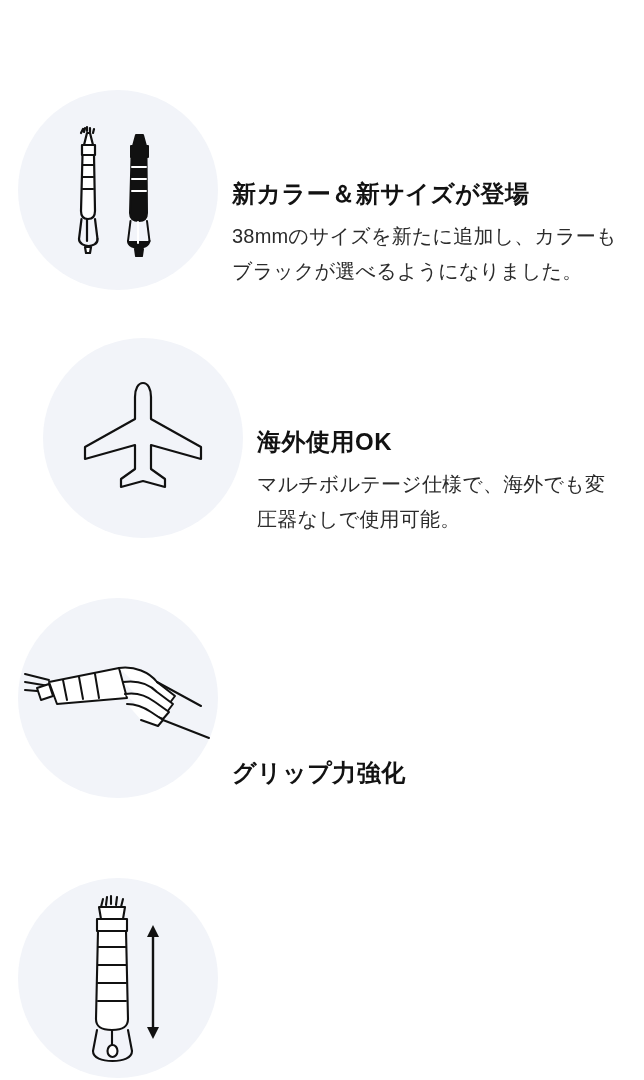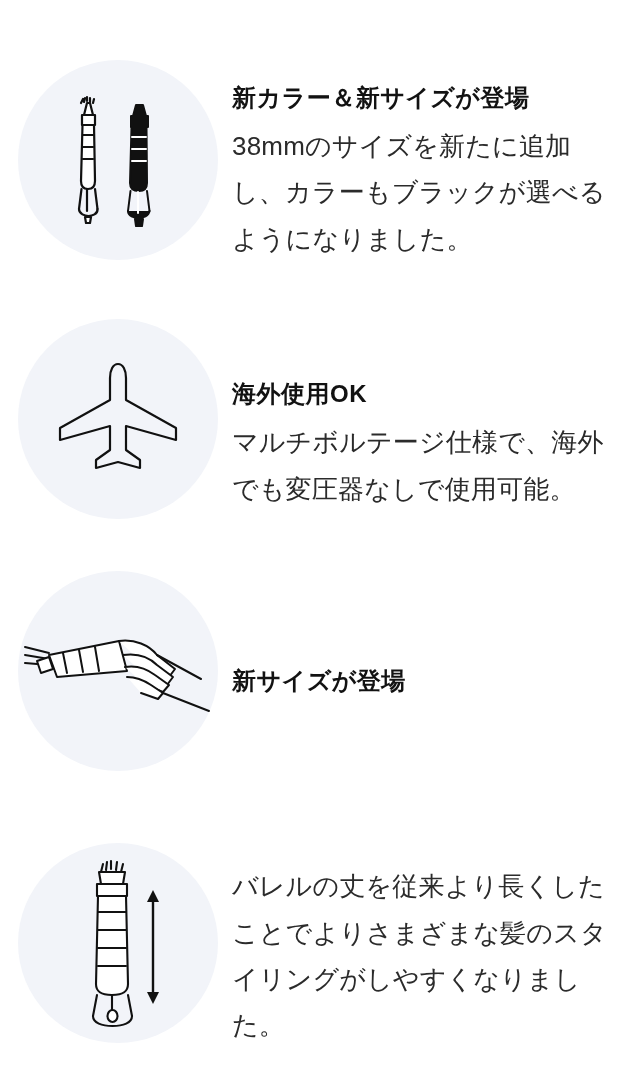--- a/index.html
+++ b/index.html
@@ -15,26 +15,26 @@
     overflow: hidden;
   }
   .feature-list {
     display: flex;
     flex-direction: column;
     padding: 18px 0 0 0;
   }
   .feature-row {
     display: flex;
     flex-direction: row;
-    align-items: center;
+    align-items: flex-end;
     padding: 0 24px 0 18px;
     box-sizing: border-box;
   }
   .row-1 { height: 272px; }
-  .row-2 { height: 248px; }
+  .row-2 { height: 248px; margin-left: 25px; }
   .row-3 { height: 260px; }
   .row-4 { height: 280px; }
 
   .icon-circle {
     flex: 0 0 auto;
     width: 200px;
     height: 200px;
     border-radius: 50%;
     background: #f2f4f9;
     display: flex;
@@ -59,21 +59,21 @@
 
   .feature-title {
     font-size: 24px;
     font-weight: bold;
     letter-spacing: 0.5px;
     margin: 0 0 10px 0;
     color: #121212;
     line-height: 1.3;
   }
   .feature-desc {
-    font-size: 26px;
+    font-size: 20px;
     line-height: 1.78;
     margin: 0;
     color: #2b2b2b;
     letter-spacing: 0.2px;
   }
   svg { display: block; }
 </style>
 </head>
 <body>
 
@@ -151,21 +151,21 @@
             <path d="M102 56 C114 54 124 58 132 64 L146 74 L140 81 L122 74" fill="#ffffff"></path>
             <path d="M104 66 C114 66 122 70 128 74 L140 82 L135 88 L118 82" fill="#ffffff"></path>
 
             <path d="M134 44 L178 68"></path>
             <path d="M140 82 L186 100"></path>
           </g>
         </svg>
       </span>
     </div>
     <div class="text-block">
-      <h3 class="feature-title">新サイズが登場</h3>
+      <h3 class="feature-title">グリップ力強化</h3>
     </div>
   </div>
 
   <div class="feature-row row-4">
     <div class="icon-circle c4">
       <span>
         <svg width="130" height="175" viewBox="0 0 130 175" aria-hidden="true">
           <g fill="none" stroke="#111" stroke-width="2.1" stroke-linejoin="round" stroke-linecap="round">
 
             <path d="M48 16 L50 8 M53 14 L54 6 M58 13 L58 5 M63 14 L64 6 M68 16 L70 8"></path>
@@ -182,17 +182,16 @@
             <ellipse cx="59.5" cy="160" rx="5" ry="6" fill="#ffffff"></ellipse>
 
             <path d="M100 40 L100 142" stroke-width="2.4"></path>
             <path d="M100 34 L94 46 L106 46 Z" fill="#111" stroke="none"></path>
             <path d="M100 148 L94 136 L106 136 Z" fill="#111" stroke="none"></path>
           </g>
         </svg>
       </span>
     </div>
     <div class="text-block">
-      <p class="feature-desc">バレルの丈を従来より長くしたことでよりさまざまな髪のスタイリングがしやすくなりました。</p>
     </div>
   </div>
 
 </div>
 
 </body></html>

